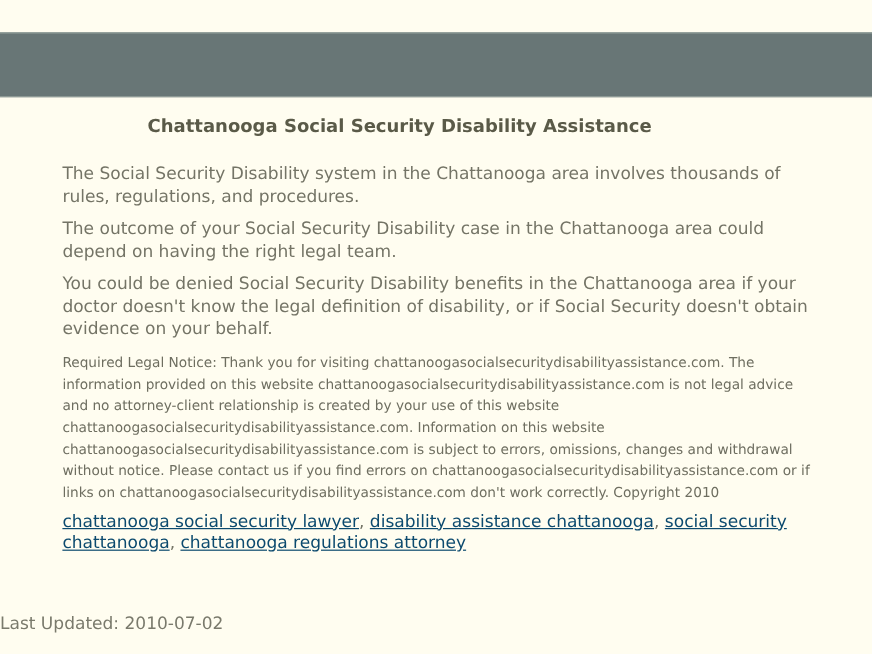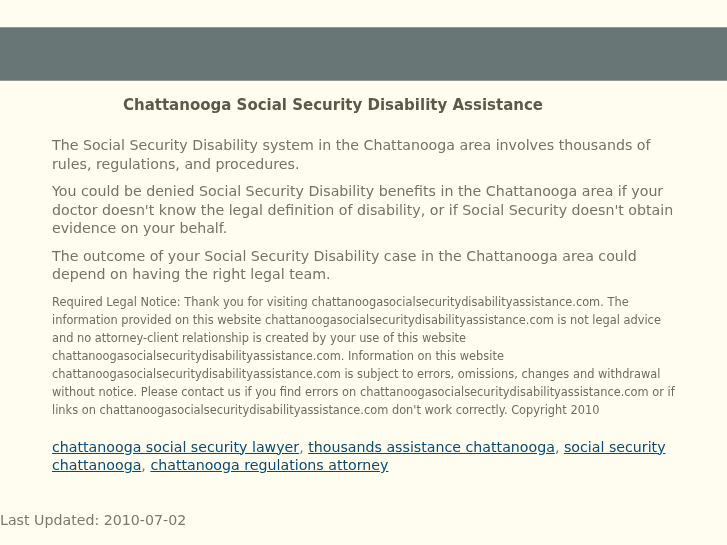--- a/index.html
+++ b/index.html
@@ -47,21 +47,21 @@
     .content p {
       margin: 0 0 9px 0;
       font-size: 14.2px;
       line-height: 18.5px;
       color: #747466;
     }
     .content p.legal {
       font-size: 11.4px;
       line-height: 18px;
       margin-top: 8px;
-      margin-bottom: 19px;
+      margin-bottom: 7px;
       color: #6e6e60;
     }
     .links {
       font-size: 14.2px;
       line-height: 18.5px;
       color: #747466;
     }
     .links a {
       color: #0c4a6e;
       text-decoration: underline;
@@ -78,21 +78,21 @@
   </style>
 </head>
 <body>
 
 <div class="header-bar"></div>
 
 <h1 class="page-title">Chattanooga Social Security Disability Assistance</h1>
 
 <div class="content">
   <p>The Social Security Disability system in the Chattanooga area involves thousands of rules, regulations, and procedures.</p>
+  <p>The outcome of your Social Security Disability case in the Chattanooga area could depend on having the right legal team.</p>
   <p>You could be denied Social Security Disability benefits in the Chattanooga area if your doctor doesn't know the legal definition of disability, or if Social Security doesn't obtain evidence on your behalf.</p>
-  <p>The outcome of your Social Security Disability case in the Chattanooga area could depend on having the right legal team.</p>
   <p class="legal">Required Legal Notice: Thank you for visiting chattanoogasocialsecuritydisabilityassistance.com. The information provided on this website chattanoogasocialsecuritydisabilityassistance.com is not legal advice and no attorney-client relationship is created by your use of this website chattanoogasocialsecuritydisabilityassistance.com. Information on this website chattanoogasocialsecuritydisabilityassistance.com is subject to errors, omissions, changes and withdrawal without notice. Please contact us if you find errors on chattanoogasocialsecuritydisabilityassistance.com or if links on chattanoogasocialsecuritydisabilityassistance.com don't work correctly. Copyright 2010</p>
   <div class="links">
-    <a href="#">chattanooga social security lawyer</a><span>, </span><a href="#">thousands assistance chattanooga</a><span>, </span><a href="#">social security chattanooga</a><span>, </span><a href="#">chattanooga regulations attorney</a>
+    <a href="#">chattanooga social security lawyer</a><span>, </span><a href="#">disability assistance chattanooga</a><span>, </span><a href="#">social security chattanooga</a><span>, </span><a href="#">chattanooga regulations attorney</a>
   </div>
 </div>
 
 <div class="footer">Last Updated: 2010-07-02</div>
 
 </body></html>

